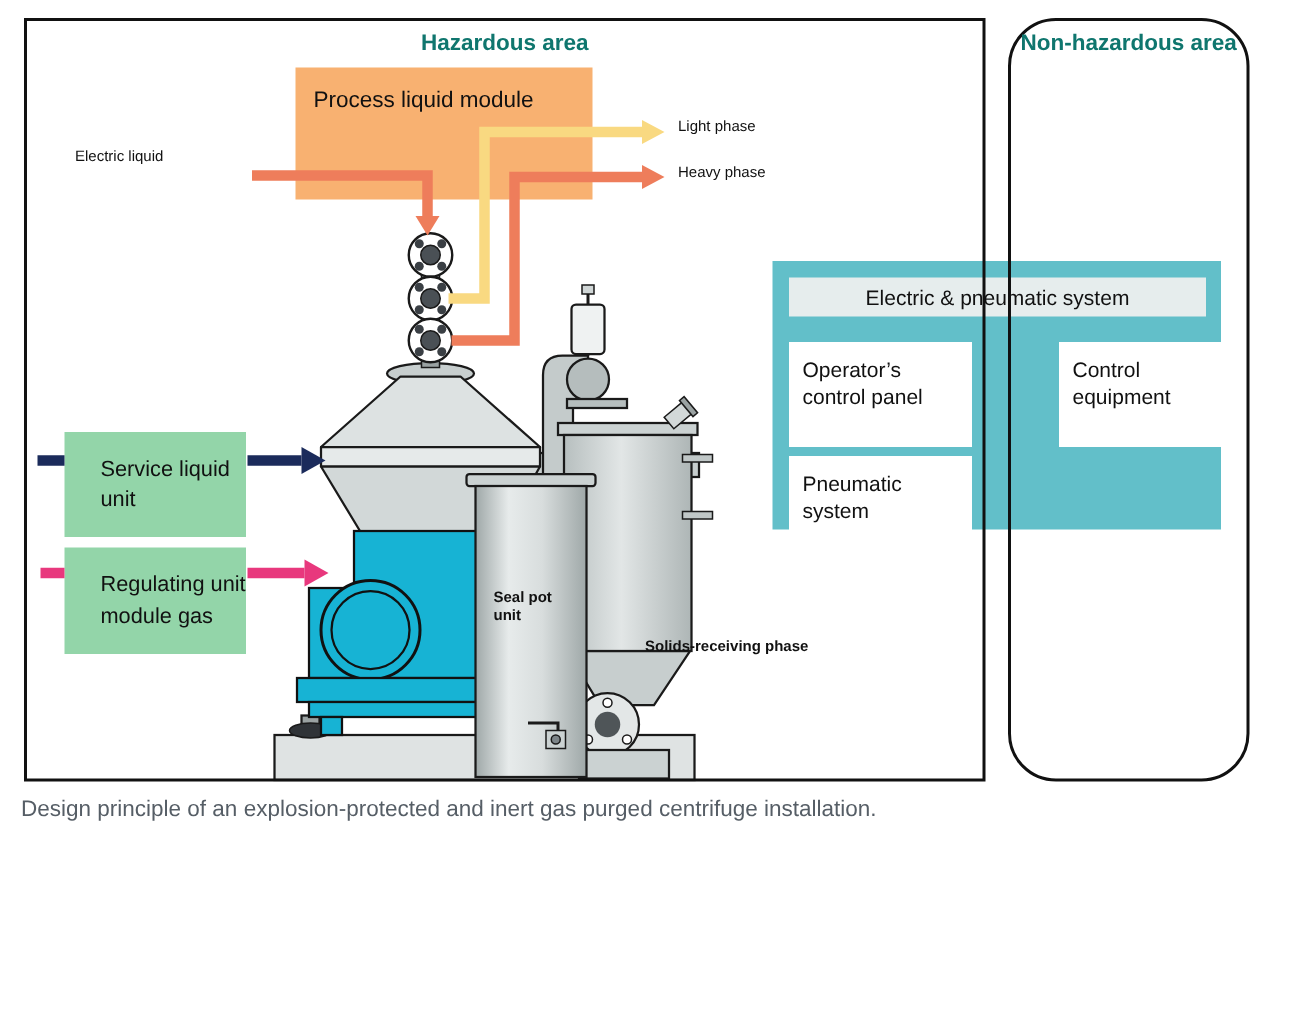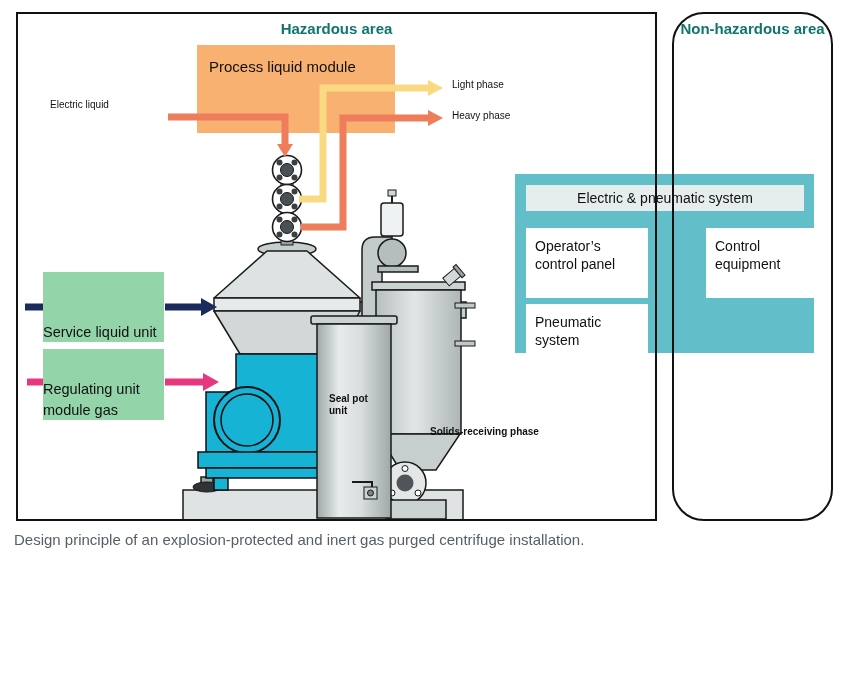--- a/index.html
+++ b/index.html
@@ -19,22 +19,22 @@
   #nonhazardous-area{left:672px;top:12px;width:161px;height:509px;border-radius:32px;}
 
   #process-module{
     position:absolute;left:197px;top:45px;width:198px;height:88px;
     background:#F8B171;z-index:1;box-sizing:border-box;padding:13px 0 0 12px;
     font-weight:normal;font-size:15px;
   }
 
   .green-box{
     position:absolute;left:43px;width:121px;background:#93D5A9;z-index:1;
-    box-sizing:border-box;display:flex;flex-direction:column;justify-content:flex-end;
-    padding-left:0;font-size:14.5px;line-height:1.4;
+    box-sizing:border-box;display:flex;flex-direction:column;justify-content:center;
+    padding-left:24px;font-size:14.5px;line-height:1.4;margin-top:16px;
   }
   #service-liquid-box{top:272px;height:70px;}
   #regulating-box{top:349px;height:71px;}
 
   #system-panel{
     position:absolute;left:515px;top:174px;width:299px;height:179px;
     background:#62BFC9;z-index:1;
   }
   #system-header{
     position:absolute;left:11px;top:11px;width:278px;height:26px;

